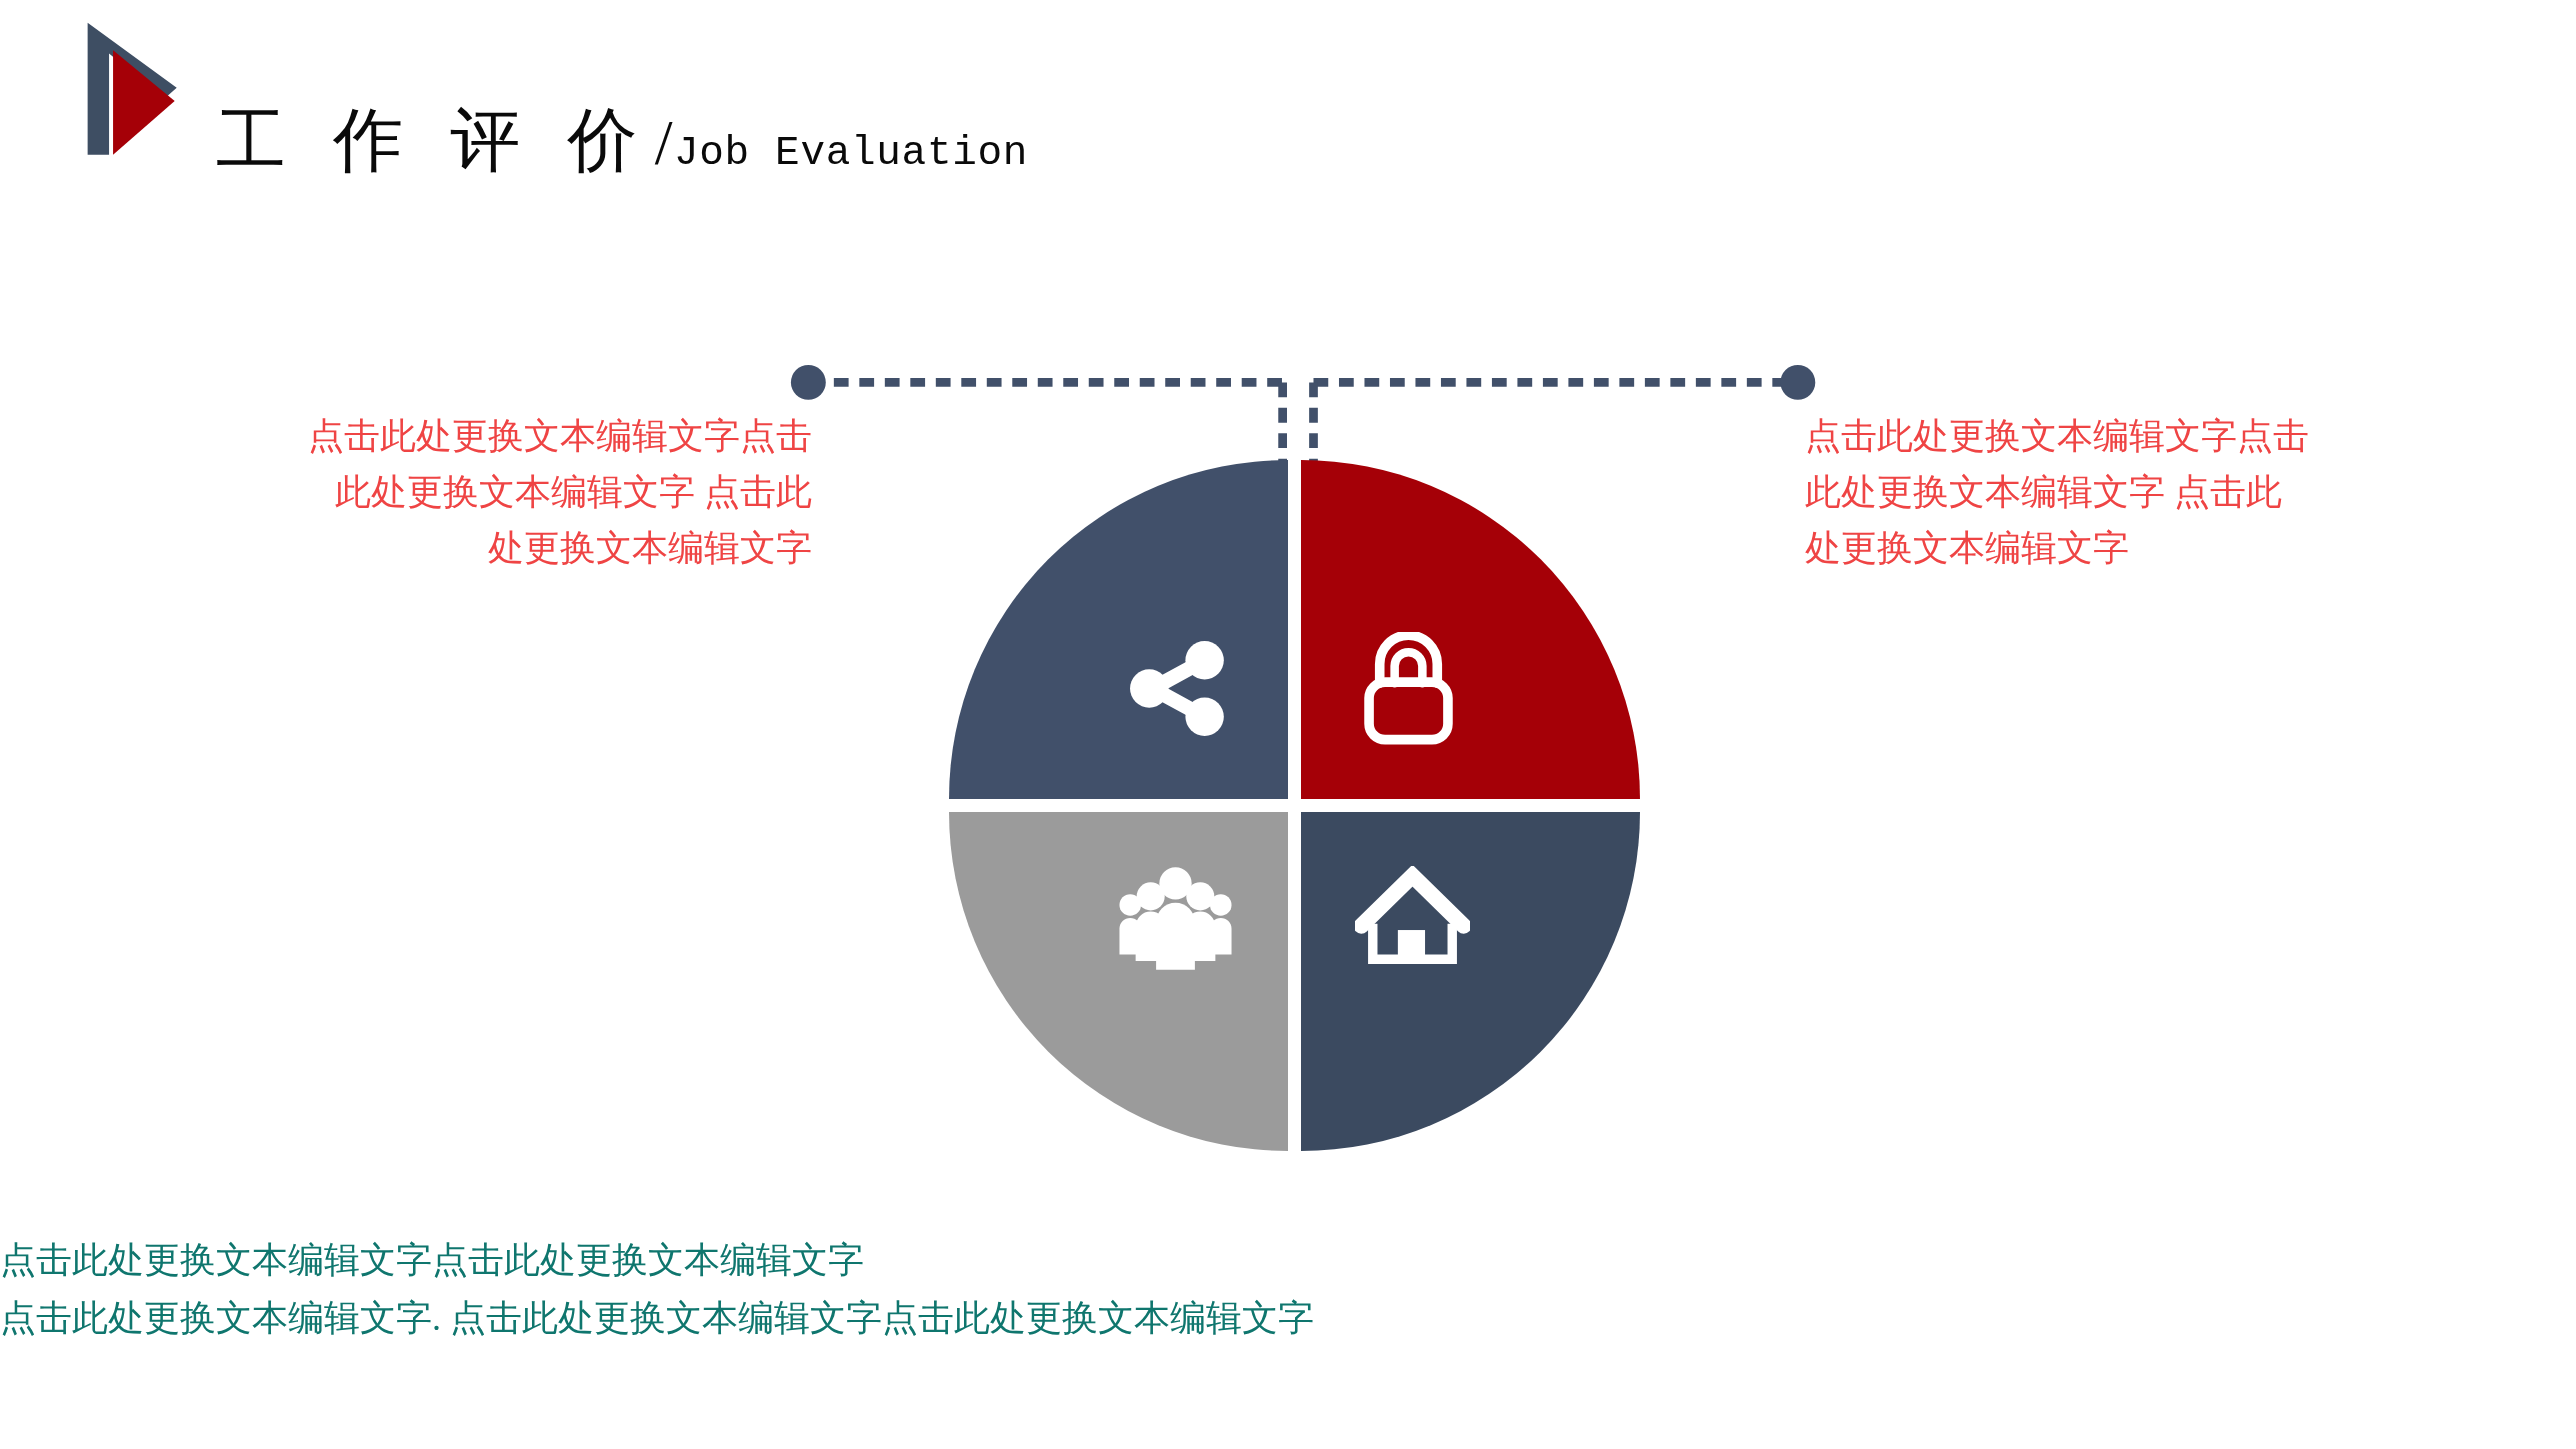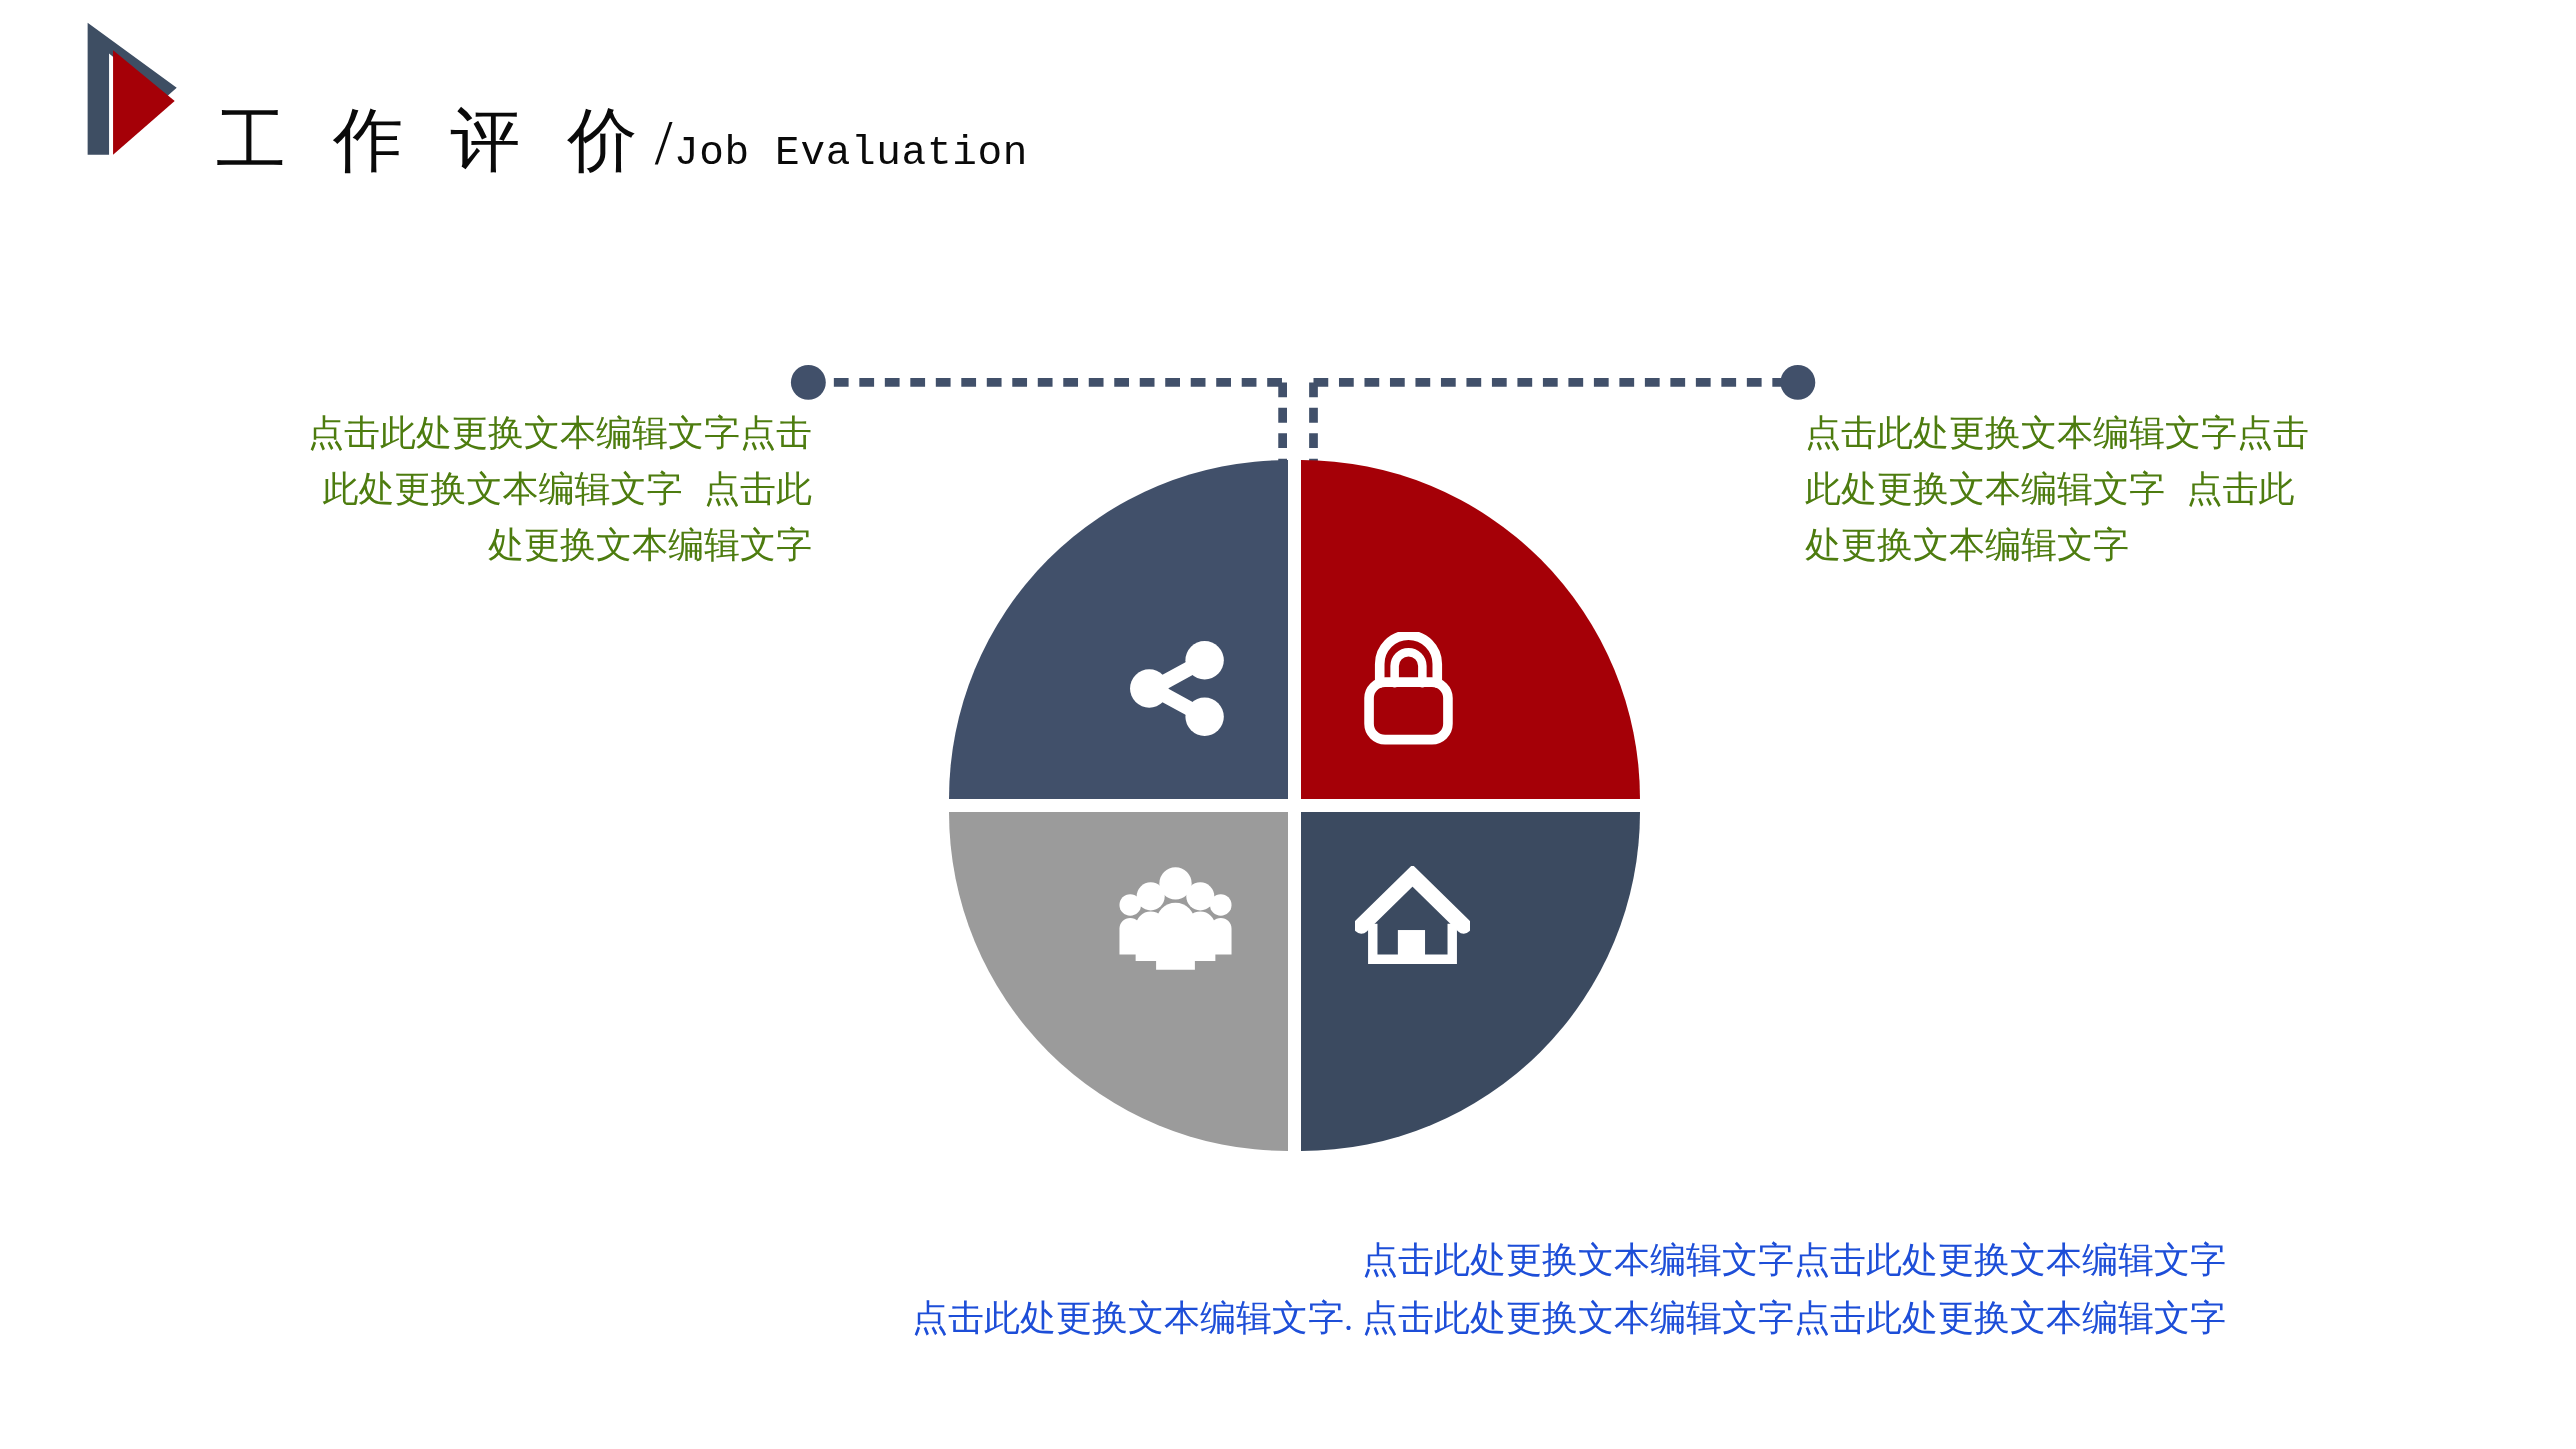--- a/index.html
+++ b/index.html
@@ -116,22 +116,22 @@
   #q-tl .quad-icon { justify-content: flex-end;   align-items: flex-end;   padding: 0 54px 54px 0; box-sizing: border-box; }
   #q-tr .quad-icon { justify-content: flex-start; align-items: flex-end;   padding: 0 0 54px 54px; box-sizing: border-box; }
   #q-bl .quad-icon { justify-content: flex-end;   align-items: flex-start; padding: 54px 50px 0 0; box-sizing: border-box; }
   #q-br .quad-icon { justify-content: flex-start; align-items: flex-start; padding: 54px 0 0 54px; box-sizing: border-box; }
 
   
   .side-text {
     position: absolute;
     font-size: 36px;
     line-height: 1.56;
-    color: #4d7c0f;
-    font-family: Liberation Mono, monospace;
+    color: #ef4444;
+    font-family: Liberation Serif, serif;
   }
   #text-left {
     left: 141px;
     top: 408px;
     width: 671px;
     text-align: right;
   }
   #text-right {
     left: 1805px;
     top: 408px;
@@ -139,24 +139,24 @@
     text-align: left;
   }
   .side-text .line { display: block; white-space: nowrap; }
 
   
   #caption {
     position: absolute;
     left: 0;
     top: 1231px;
     width: 2226px;
-    text-align: right;
+    text-align: left;
     font-size: 36px;
     line-height: 1.62;
-    color: #1d4ed8;
+    color: #0f766e;
     font-family: "Liberation Serif", "DejaVu Serif", serif;
   }
   #caption .line { display: block; }
 </style>
 </head>
 <body>
 
 <div id="header">
 
   <div id="logo-mark">

